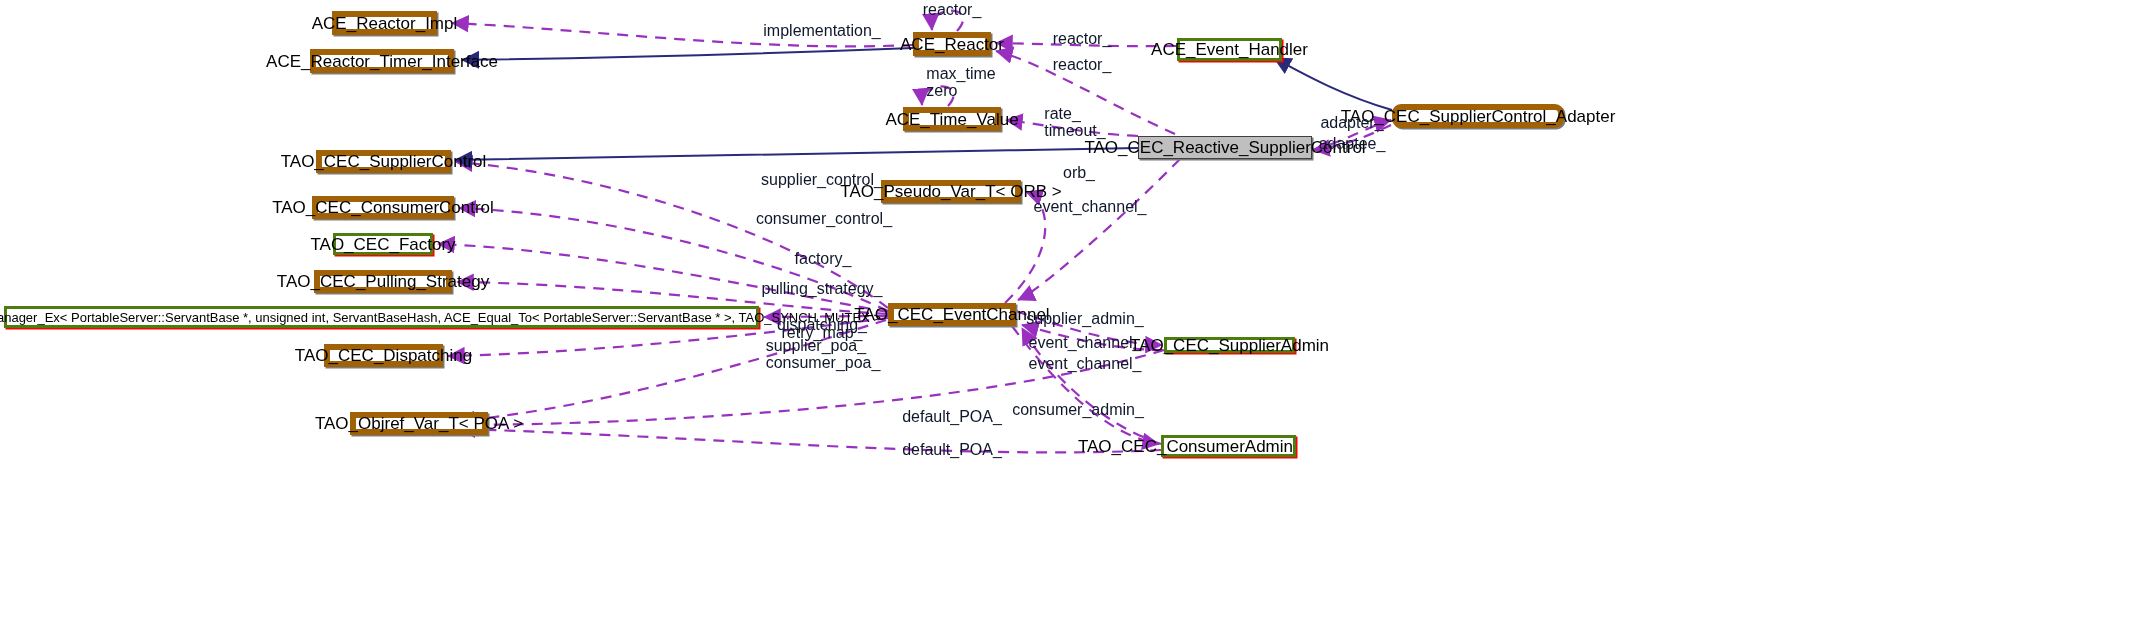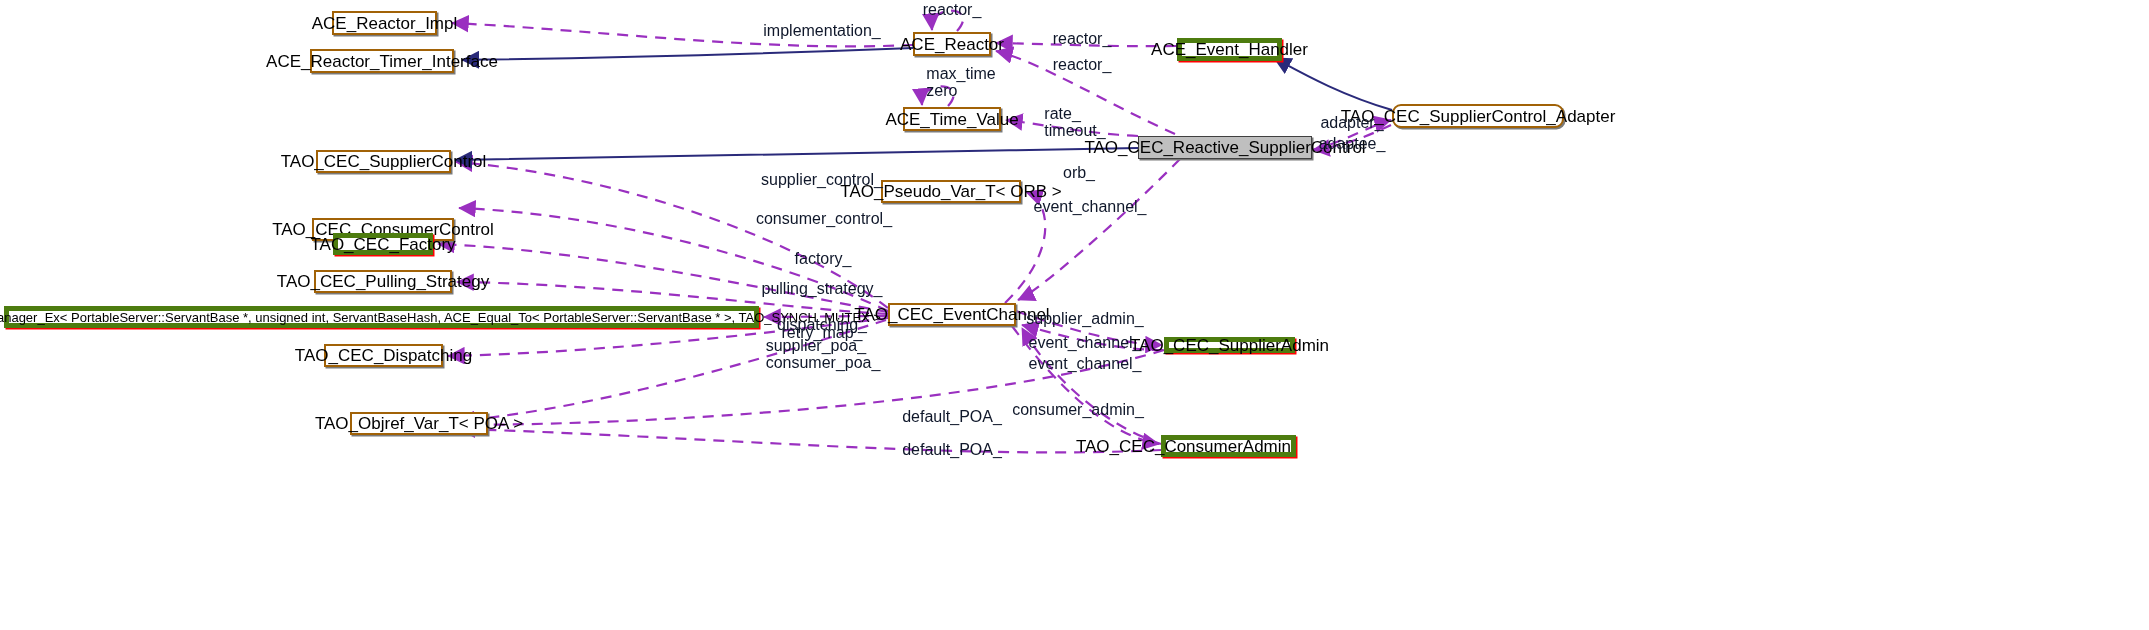--- a/index.html
+++ b/index.html
@@ -4,28 +4,28 @@
 <style>
   html,body{margin:0;padding:0;background:#ffffff;}
   body{font-family:"Liberation Sans",sans-serif;}
   #canvas{position:relative;width:2149px;height:630px;background:#ffffff;overflow:hidden;}
   svg#edges{position:absolute;left:0;top:0;width:2149px;height:630px;}
   .node{
     position:absolute;
     box-sizing:border-box;
     display:flex;align-items:center;justify-content:center;
     background:#ffffff;
-    border:2px solid #a16207;
+    border:6px solid #a16207;
     box-shadow:1.5px 1.5px 0 0 #7a7a7a;
     font-size:17px;
     color:#000000;
     white-space:nowrap;
     line-height:1;
   }
-  .node.red{border:5px solid #4d7c0f;box-shadow:1.5px 1.5px 0 0 #ff0000;}
+  .node.red{border:3px solid #4d7c0f;box-shadow:1.5px 1.5px 0 0 #ff0000;}
   .node.filled{background:#bfbfbf;border:1px solid #404040;box-shadow:1.5px 1.5px 0 0 #7a7a7a;}
   .node.tiny{font-size:13px;}
   .elabel{
     position:absolute;
     font-size:16px;
     color:#0f172a;
     white-space:pre;
     line-height:1.05;
     transform:translateX(-50%);
   }
@@ -133,21 +133,21 @@
   </div>
 
   <div class="node" style="left:316px;top:150px;width:135px;height:23px;">
     <span>TAO_CEC_SupplierControl</span>
   </div>
 
   <div class="node" style="left:881px;top:180px;width:140px;height:23px;">
     <span>TAO_Pseudo_Var_T&lt; ORB &gt;</span>
   </div>
 
-  <div class="node" style="left:312px;top:196px;width:142px;height:23px;margin-top:22px;">
+  <div class="node" style="left:312px;top:196px;width:142px;height:23px;">
     <span>TAO_CEC_ConsumerControl</span>
   </div>
 
   <div class="node red" style="left:333px;top:233px;width:100px;height:22px;">
     <span>TAO_CEC_Factory</span>
   </div>
 
   <div class="node" style="left:314px;top:270px;width:138px;height:23px;">
     <span>TAO_CEC_Pulling_Strategy</span>
   </div>

